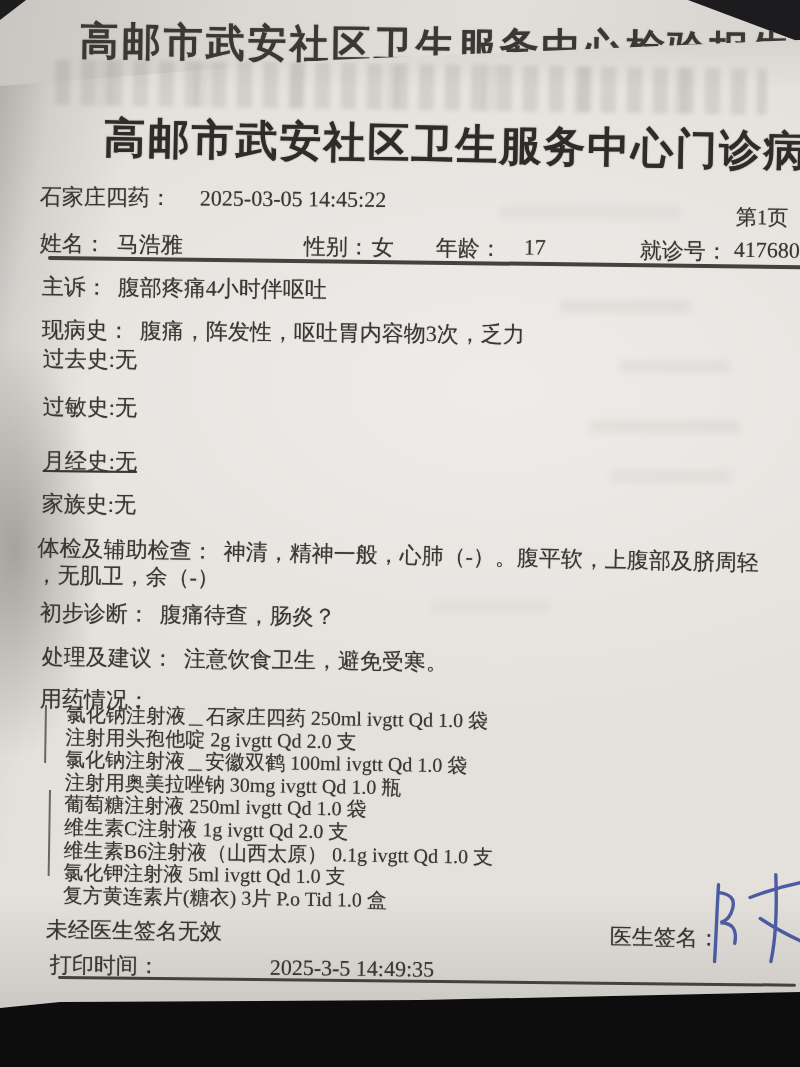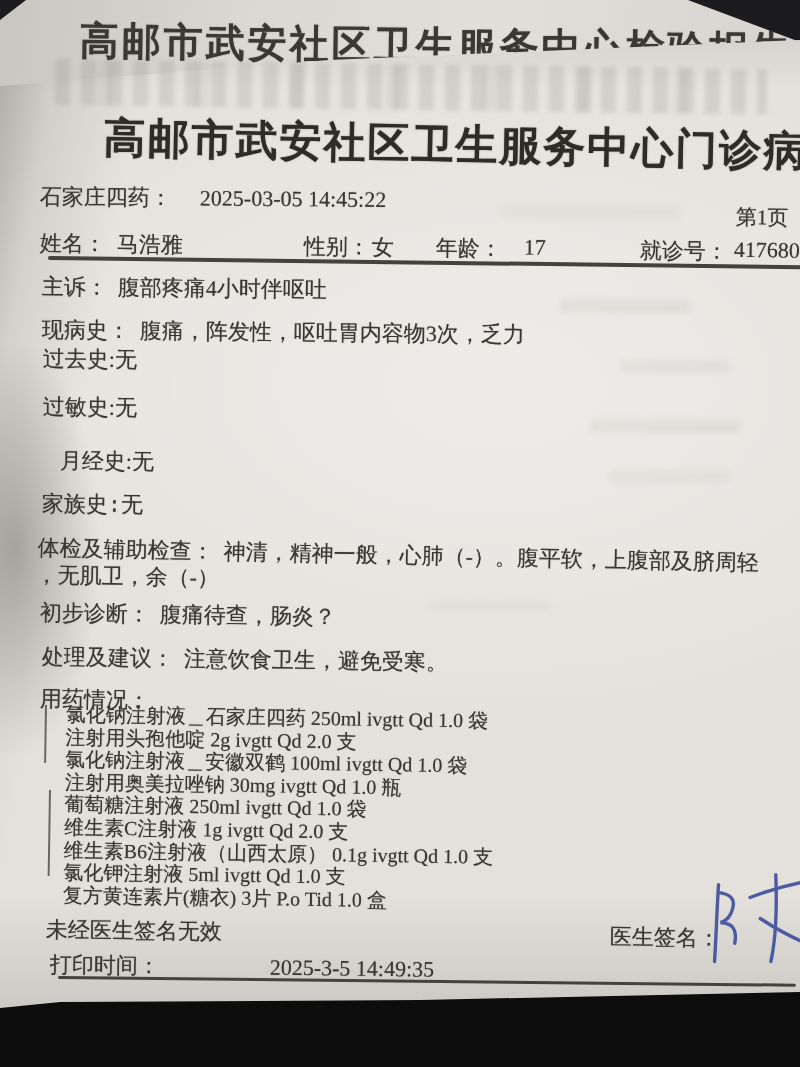--- a/index.html
+++ b/index.html
@@ -98,25 +98,25 @@
 </div>
 
 <div class="ln" style="left:43px;top:344px;transform:rotate(.6deg);">
   <span>过去史:</span><span>无</span>
 </div>
 
 <div class="ln" style="left:43px;top:392px;transform:rotate(.6deg);">
   <span>过敏史:</span><span>无</span>
 </div>
 
-<div class="ln" style="left:60px;top:446px;transform:rotate(.6deg);">
+<div class="ln" style="left:43px;top:446px;transform:rotate(.6deg);text-decoration:underline;">
   <span>月经史:</span><span>无</span>
 </div>
 
-<div class="ln" style="left:42px;top:489px;transform:rotate(.6deg);font-family:Liberation Mono, monospace;">
+<div class="ln" style="left:42px;top:489px;transform:rotate(.6deg);">
   <span>家族史:</span><span>无</span>
 </div>
 
 <div class="ln" style="left:38px;top:533px;transform:rotate(1.2deg);">
   <span class="lbl">体检及辅助检查：</span><span>神清，精神一般，心肺（-）。腹平软，上腹部及脐周轻</span>
 </div>
 <div class="ln" style="left:36px;top:560px;transform:rotate(1deg);">，无肌卫，余（-）</div>
 
 <div class="ln" style="left:40px;top:598px;transform:rotate(.8deg);">
   <span class="lbl">初步诊断：</span><span>腹痛待查，肠炎？</span>

